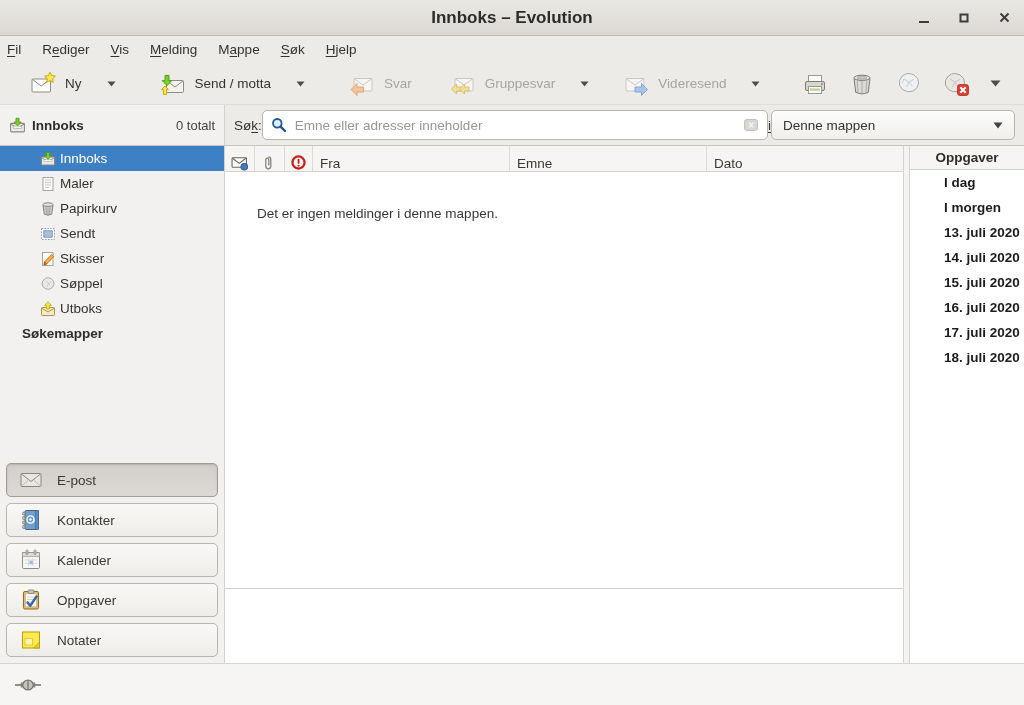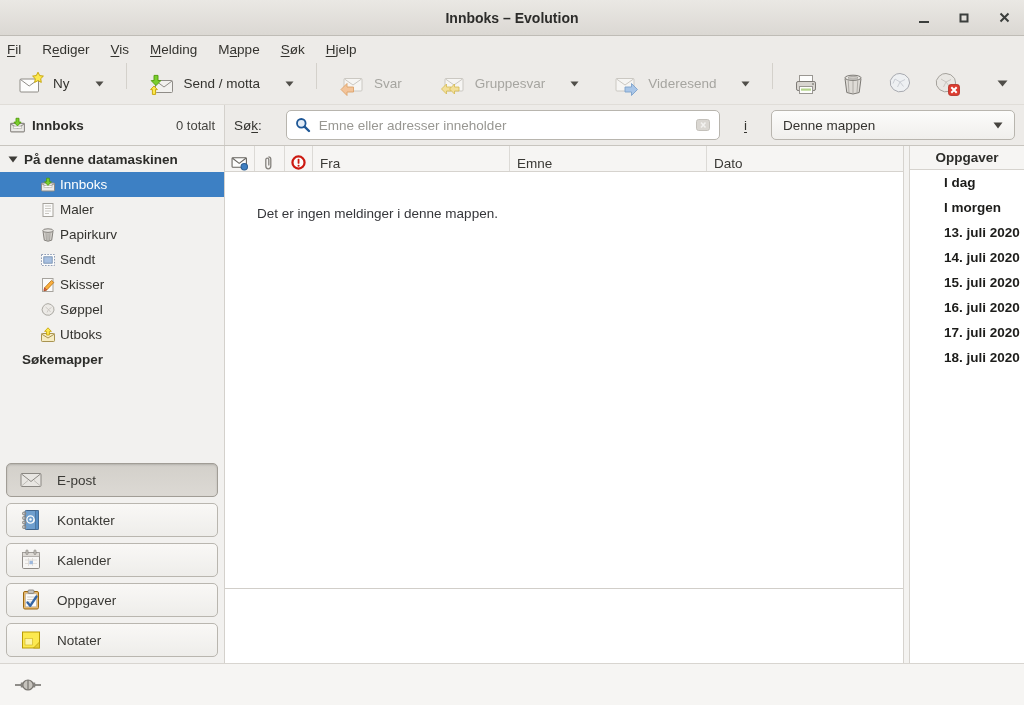--- a/index.html
+++ b/index.html
@@ -1,46 +1,46 @@
 <!DOCTYPE html>
 <html><head>
 <meta charset="utf-8">
 <style>
   * { box-sizing: border-box; margin: 0; padding: 0; }
   body { font-family: "Liberation Sans", "DejaVu Sans", sans-serif; background: #555; }
   .window { position: relative; width: 1024px; height: 705px; background: #edebe8; color: #2f2f2c; font-size: 13.5px; overflow: hidden; }
 
   
   .titlebar { height: 36px; background: linear-gradient(#eae8e4, #dbd8d3); border-bottom: 1px solid #bfbcb6; display: flex; align-items: center; justify-content: center; position: relative; }
-  .title { font-weight: bold; font-size: 14px; color: #2c2c2a; }
+  .title { font-weight: bold; font-size: 17px; color: #2c2c2a; }
   .win-controls { position: absolute; right: 12px; top: 0; height: 100%; display: flex; align-items: center; gap: 24px; }
   .win-btn { width: 16px; height: 16px; display: flex; align-items: center; justify-content: center; }
 
   
   .menubar { height: 27px; display: flex; align-items: center; background: #edebe8; }
   .menu-item { padding: 3px 7px; margin-right: 7px; color: #34332f; cursor: default; }
   .mn { text-decoration: underline; text-underline-offset: 2px; }
 
   
-  .toolbar { height: 42px; display: flex; padding: 0 10px; background: #edebe8; border-bottom: 1px solid #e0ddd8; }
+  .toolbar { height: 42px; display: flex; padding: 0 22px; background: #edebe8; border-bottom: 1px solid #e0ddd8; }
   .tb-btn { display: flex; align-items: center; gap: 9px; padding: 5px 8px; border-radius: 4px; }
   .tb-label { color: #34332f; white-space: nowrap; }
   .tb-btn.disabled .tb-label { color: #a6a5a0; }
   .tb-arrow { margin-left: 16px; display: flex; align-items: center; }
   .tb-sep { width: 1px; height: 26px; background: #d4d1cb; margin: 0 14px; }
   .tb-icon-btn { padding: 5px 6px; margin-right: 9px; border-radius: 4px; display: flex; align-items: center; }
   .tb-overflow { margin-left: auto; padding: 6px; display: flex; align-items: center; }
   .ic { display: block; }
 
   
   .searchrow { height: 41px; display: flex; border-bottom: 1px solid #c8c5bf; }
   .side-head { width: 225px; background: #f2f1ef; border-right: 1px solid #d4d1cc; display: flex; align-items: center; padding: 0 9px; gap: 6px; }
   .side-head-label { font-weight: bold; color: #2d2d2a; }
   .side-head-count { margin-left: auto; color: #454440; font-size: 13px; }
-  .search-area { flex: 1; display: flex; align-items: center; padding: 0 9px; gap: 24px; background: #edebe8; justify-content: space-between; }
+  .search-area { flex: 1; display: flex; align-items: center; padding: 0 9px; gap: 0; background: #edebe8; justify-content: space-between; }
   .search-label { color: #34332f; }
   .search-entry { flex: 1; height: 30px; background: #ffffff; border: 1px solid #b8b5ae; border-radius: 5px; display: flex; align-items: center; padding: 0 8px; gap: 8px; }
   .search-entry input { flex: 1; border: none; outline: none; font-size: 13.5px; font-family: inherit; color: #34332f; background: transparent; }
   .search-entry input::placeholder { color: #989792; opacity: 1; }
   .in-label { color: #34332f; text-decoration: underline; text-underline-offset: 2px; }
   .scope-btn { width: 244px; height: 30px; background: linear-gradient(#fcfcfb, #f0efec); border: 1px solid #b8b5ae; border-radius: 5px; display: flex; align-items: center; padding: 0 11px; color: #34332f; }
   .scope-btn .combo-arrow { margin-left: auto; display: flex; }
 
   
   .content { display: flex; height: 517px; }
@@ -249,26 +249,20 @@
               <polygon points="0.5,0.5 9.5,0.5 5,6.5" fill="#46443f"></polygon>
             </svg>
           </span>
       </div>
     </div>
   </div>
 
   <div class="content">
 
     <div class="sidebar">
-      <div class="tree-root">
-        <svg class="ic" width="10" height="7" viewBox="0 0 10 7">
-            <polygon points="0.5,0.5 9.5,0.5 5,6.5" fill="#3e3c38"></polygon>
-          </svg>
-        <span>På denne datamaskinen</span>
-      </div>
 
       <div class="tree-item selected">
         <svg class="ic" width="16" height="16" viewBox="0 0 16 16">
           <rect x="1.5" y="6" width="13" height="8" rx="0.8" fill="#ecebe8" stroke="#8c8984"></rect>
           <path d="M1.5 6.5 L8 10.5 L14.5 6.5" fill="none" stroke="#8c8984"></path>
           <rect x="4" y="8.6" width="8" height="2" fill="#fbfbfa" stroke="#b0ada8" stroke-width="0.6"></rect>
           <polygon points="8,8.4 11.4,4.8 9.4,4.8 9.4,1.2 6.6,1.2 6.6,4.8 4.6,4.8" fill="#7ace2e" stroke="#4e9a06" stroke-width="0.8"></polygon>
         </svg>
         <span>Innboks</span>
       </div>

